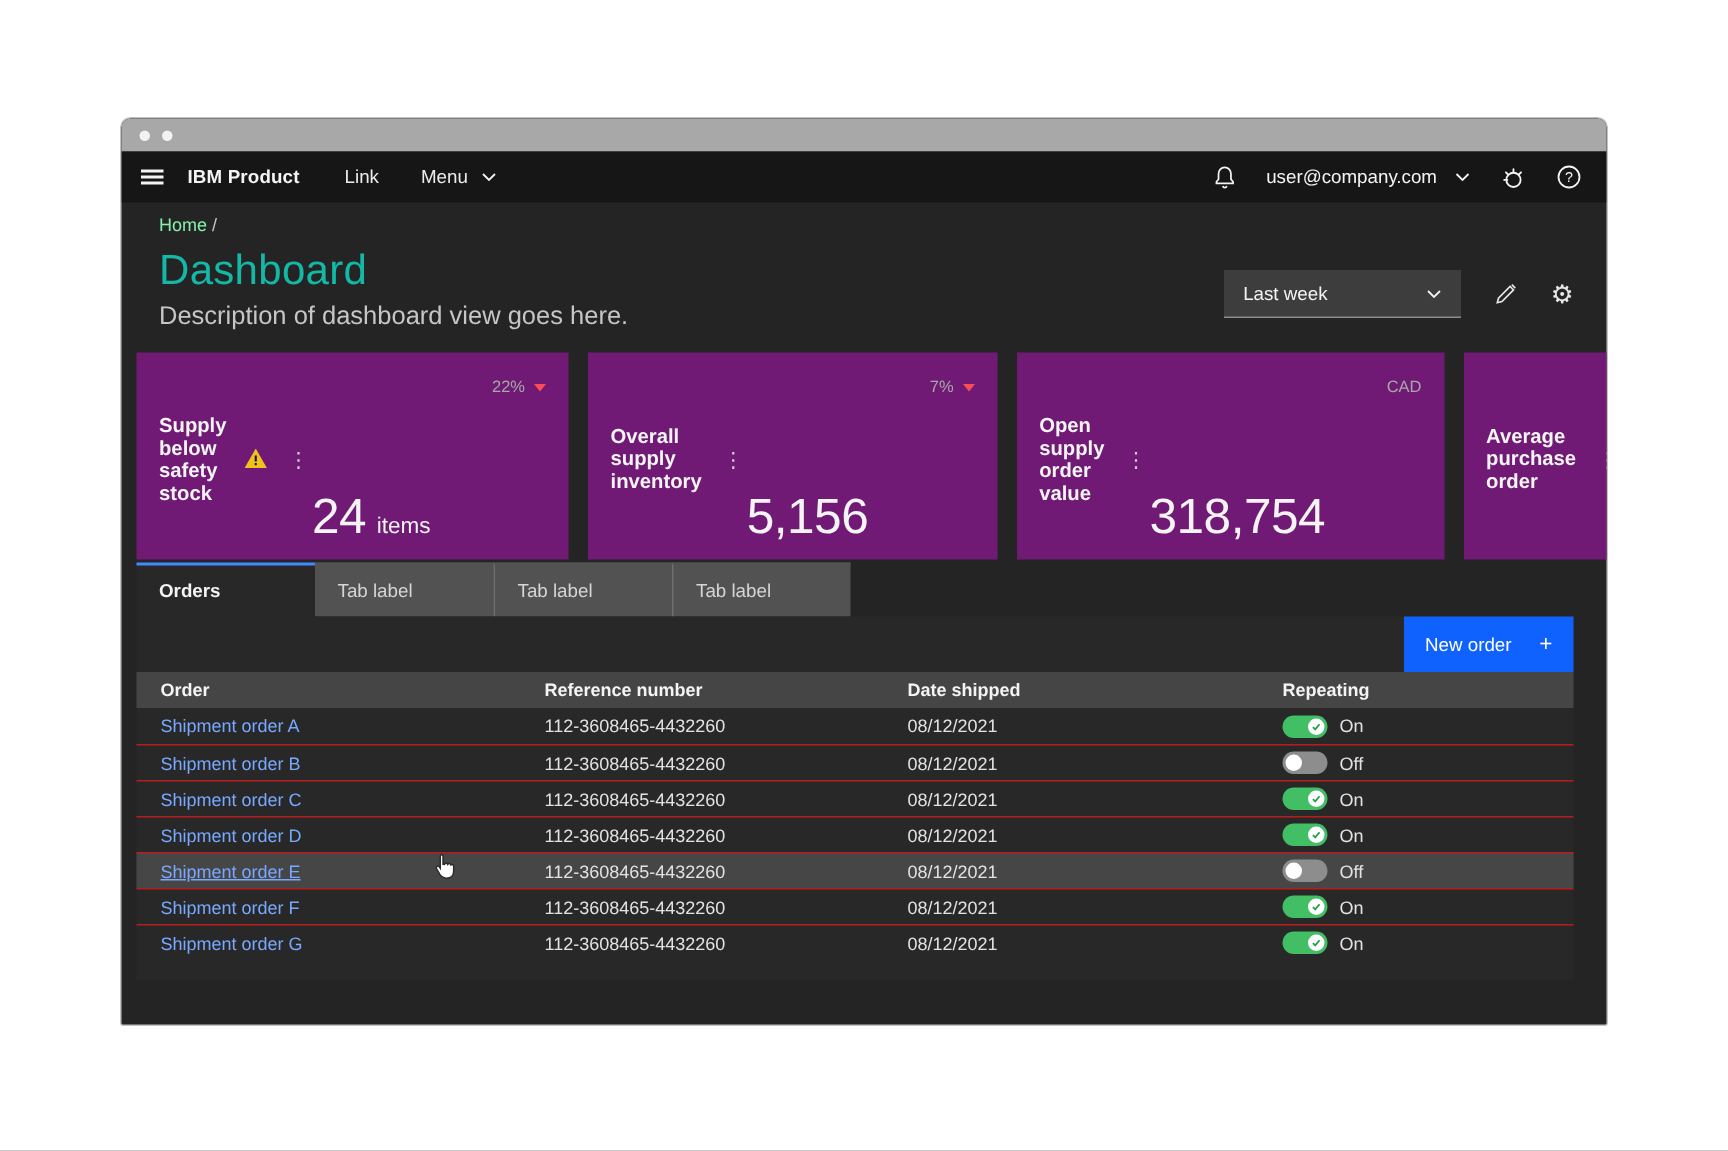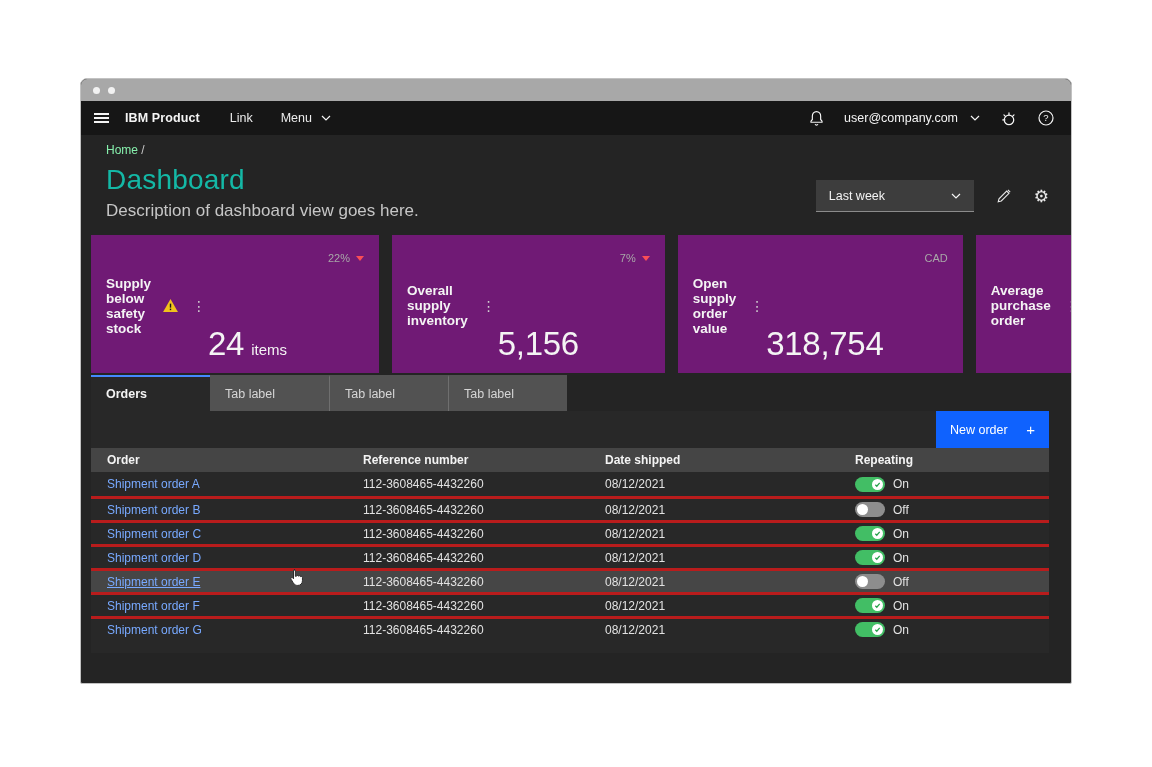--- a/index.html
+++ b/index.html
@@ -67,21 +67,21 @@
   .btn-primary { width:113px; background:#0f62fe; color:#fff; font-size:12.5px; border:none; cursor:pointer;
     display:flex; align-items:center; justify-content:space-between; padding:0 14px; }
   .btn-plus { font-size:15px; font-weight:400; }
   .thead { display:flex; height:24px; background:#454545; align-items:center;
     font-weight:700; font-size:12px; color:#f4f4f4; }
   .col-order { width:272px; padding-left:16px; }
   .col-ref { width:242px; }
   .col-date { width:250px; }
   .col-rep { flex:1; }
   .trow { display:flex; height:24px; align-items:center; font-size:12px; color:#e2e2e2;
-    border-top:3px solid #b91c1c; cursor:pointer; }
+    border-top:1px solid #b91c1c; cursor:pointer; }
   .trow:first-child { border-top:none; }
   .trow.highlight { background:#464646; }
   .order-link { color:#78a9ff; text-decoration:none; }
   .trow.highlight .order-link { text-decoration:underline; }
   .toggle-wrap { display:flex; align-items:center; gap:8px; }
   .toggle { width:30px; height:15px; border-radius:8px; position:relative; cursor:pointer; }
   .toggle.on { background:#42be65; }
   .toggle.off { background:#8d8d8d; }
   .knob { position:absolute; top:2px; width:11px; height:11px; border-radius:50%; background:#fff;
     display:flex; align-items:center; justify-content:center; }

